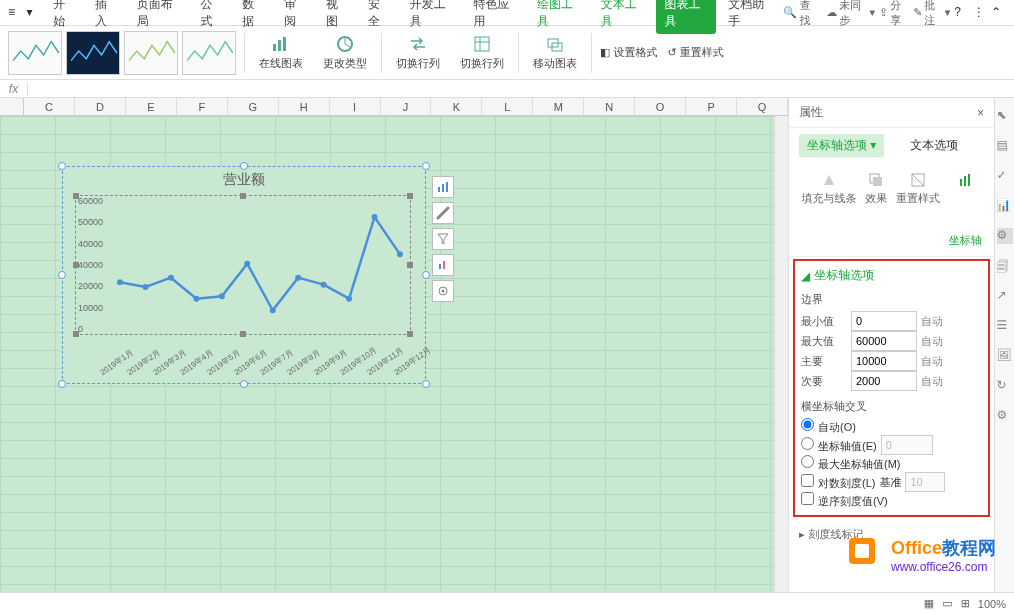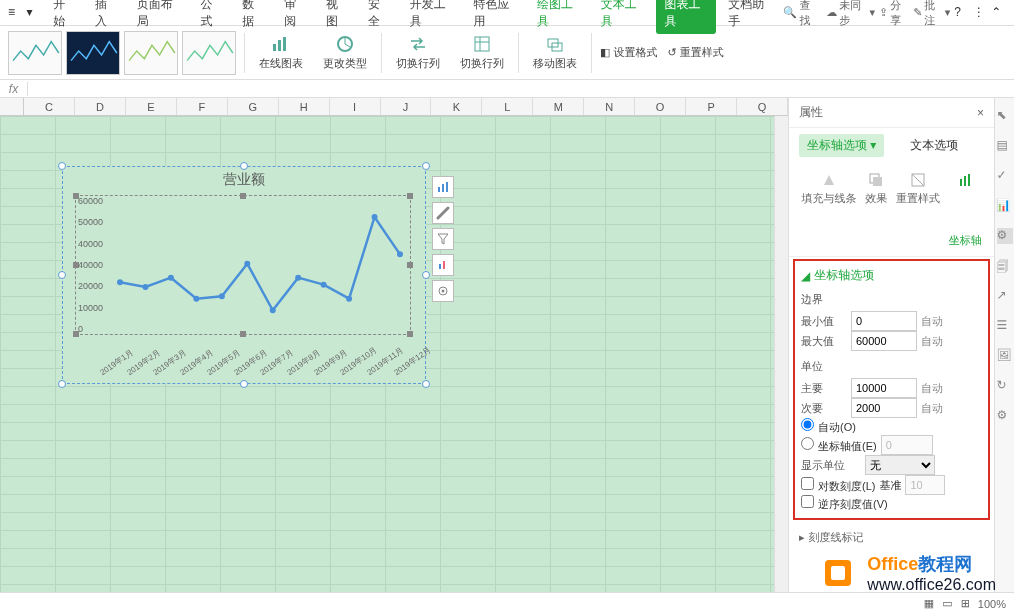--- a/index.html
+++ b/index.html
@@ -82,25 +82,25 @@
     .sub-title { color: #555; margin: 8px 0 4px; }
     .collapsed-section { padding: 8px 10px; font-size: 11px; color: #666; display: flex; align-items: center; gap: 4px; }
     
     .right-bar { width: 20px; background: #f7f7f7; border-left: 1px solid #ddd; display: flex; flex-direction: column; align-items: center; gap: 14px; padding-top: 10px; }
     .right-bar .rb { width: 16px; height: 16px; cursor: pointer; color: #888; }
     .right-bar .rb.active { background: #ddd; }
     
     .status-bar { height: 22px; border-top: 1px solid #ddd; display: flex; align-items: center; padding: 0 8px; font-size: 11px; color: #666; }
     .status-bar .right { margin-left: auto; display: flex; gap: 8px; align-items: center; }
     
-    .watermark { position: absolute; right: 18px; bottom: 20px; display: flex; align-items: center; gap: 14px; }
+    .watermark { position: absolute; right: 18px; bottom: 40px; display: flex; align-items: flex-start; gap: 14px; }
     .watermark .wm-text { font-weight: bold; font-size: 18px; }
     .watermark .wm-o { color: #ff8c00; }
     .watermark .wm-rest { color: #1e73d0; }
-    .watermark .wm-sub { font-size: 16px; color: #0f172a; }
+    .watermark .wm-sub { font-size: 12px; color: #6d28d9; }
   </style>
 </head>
 <body>
 
 <div class="ribbon-tabs">
   <span class="icon-sm">≡</span>
   <span class="icon-sm">▾</span>
   <span class="tab">开始</span>
   <span class="tab">插入</span>
   <span class="tab">页面布局</span>
@@ -355,41 +355,40 @@
       <div class="prop-row">
           <span class="lbl">最小值</span>
           <input type="text" value="0" style="">
           <span class="auto">自动</span>
         </div>
       <div class="prop-row">
           <span class="lbl">最大值</span>
           <input type="text" value="60000" style="">
           <span class="auto">自动</span>
         </div>
-      <div class="sub-title">单位</div>
       <div class="prop-row">
           <span class="lbl">主要</span>
           <input type="text" value="10000" style="">
           <span class="auto">自动</span>
         </div>
       <div class="prop-row">
           <span class="lbl">次要</span>
           <input type="text" value="2000" style="">
           <span class="auto">自动</span>
         </div>
+      <div class="sub-title">横坐标轴交叉</div>
       <div class="prop-row">
           <label><input type="radio" name="cross" checked="" style=""><span>自动(O)</span></label>
         </div>
       <div class="prop-row">
           <label><input type="radio" name="cross" style=""><span>坐标轴值(E)</span></label>
           <input type="text" disabled="" style="width: 52px; color: rgb(187, 187, 187);" value="0">
         </div>
       <div class="prop-row">
-          <span class="lbl" style="width:60px">显示单位</span>
-          <select><option>无</option></select>
+          <label><input type="radio" name="cross" style=""><span>最大坐标轴值(M)</span></label>
         </div>
       <div class="prop-row">
           <label><input type="checkbox" style=""><span>对数刻度(L)</span></label> 
           <span>基准</span> 
           <input type="text" disabled="" style="width: 40px; color: rgb(187, 187, 187);" value="10">
         </div>
       <div class="prop-row">
           <label><input type="checkbox" style=""><span>逆序刻度值(V)</span></label>
         </div>
     </div>

